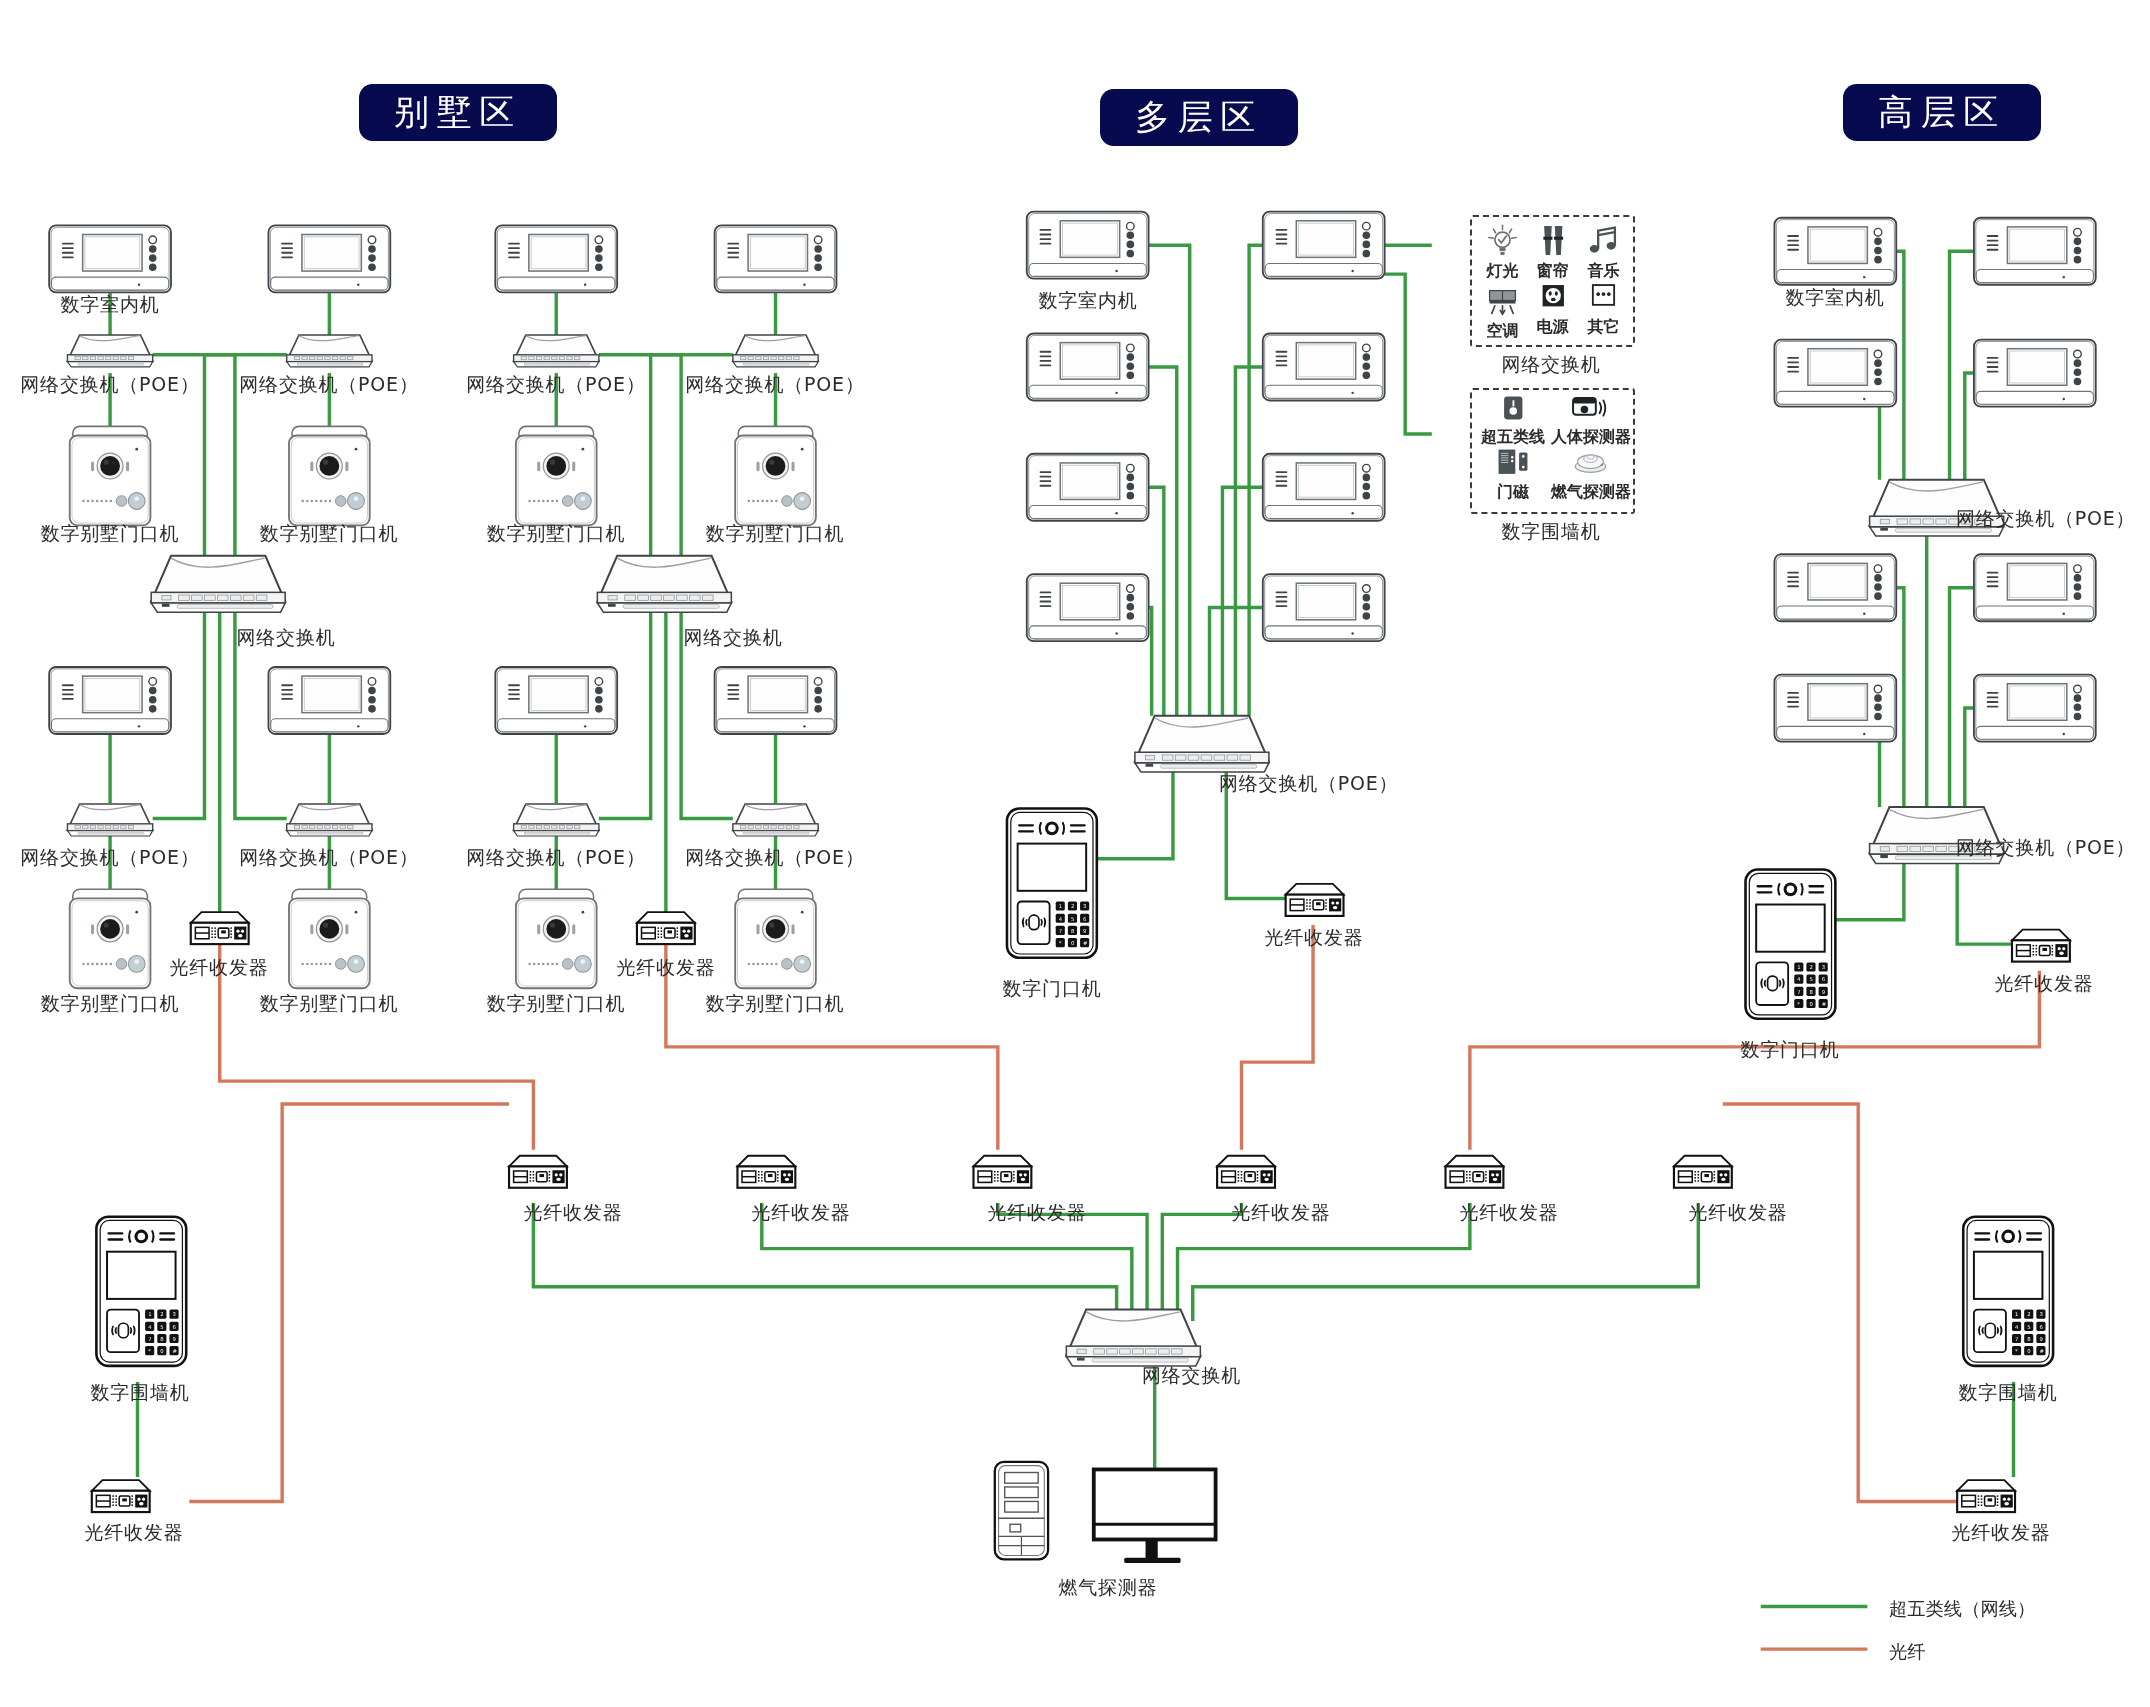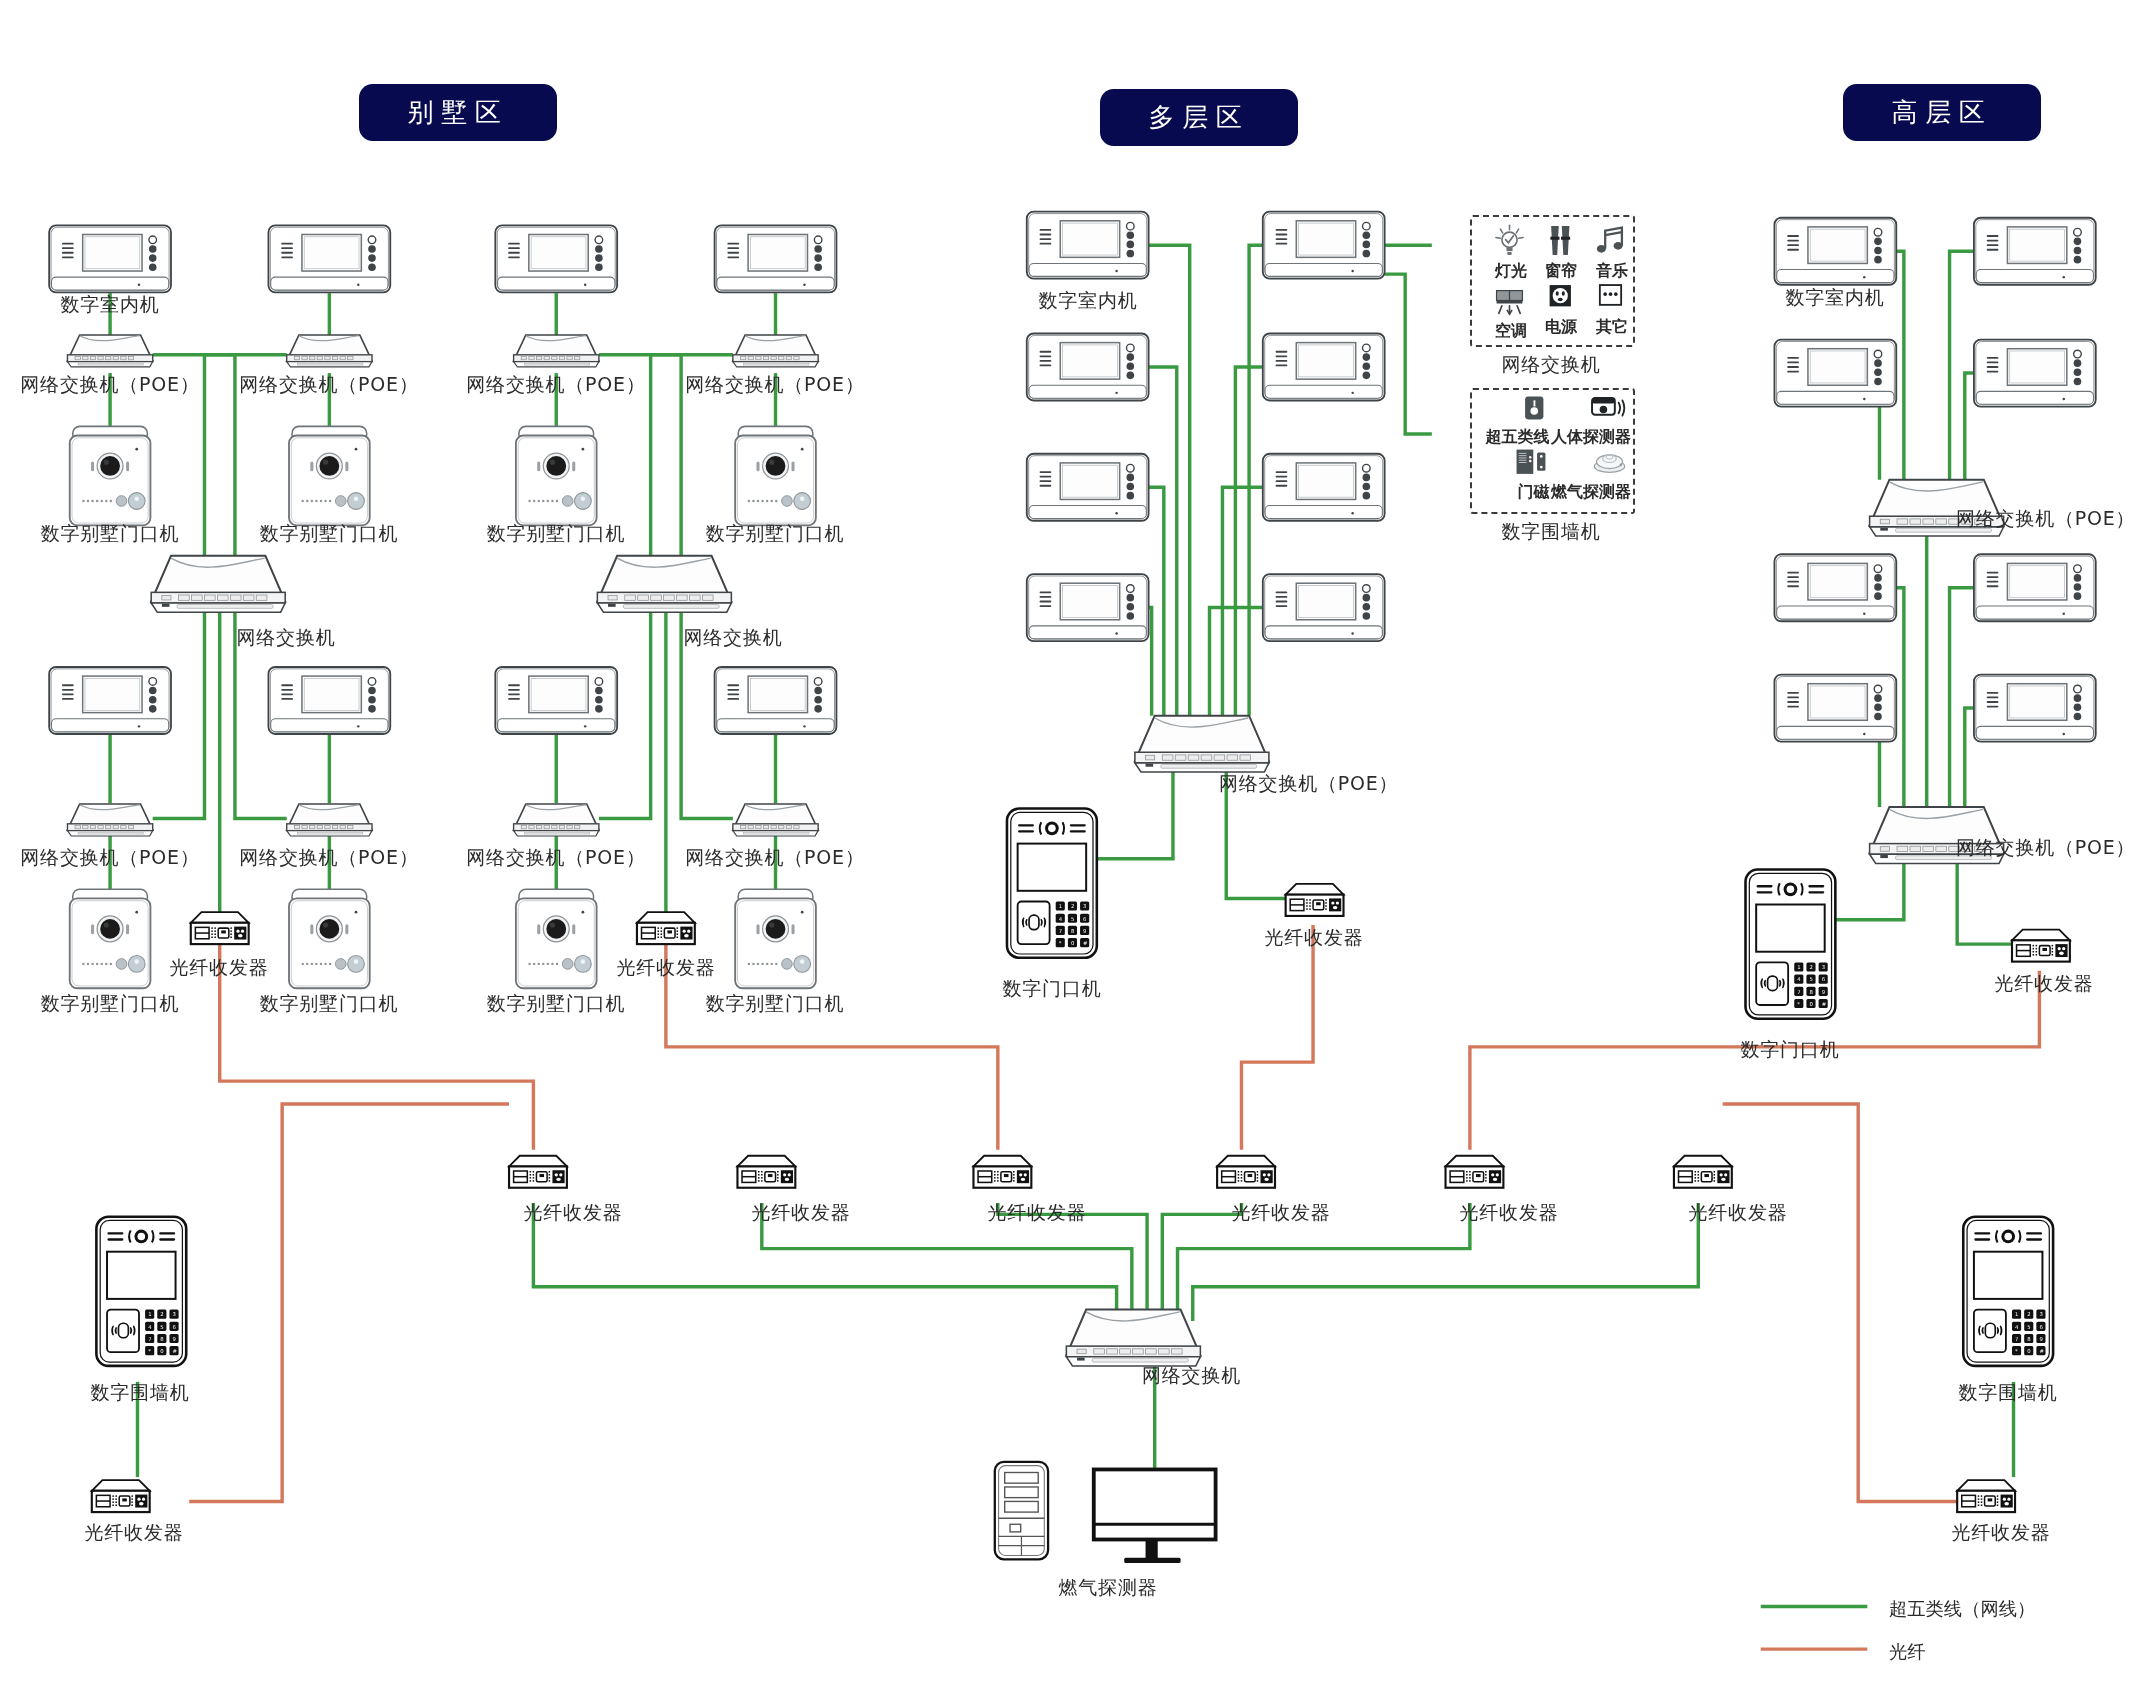--- a/index.html
+++ b/index.html
@@ -1,34 +1,34 @@
 <!DOCTYPE html>
 <html style="font-size:12.2px"><head>
 <meta charset="utf-8">
 <style>
   html,body{margin:0;padding:0;background:#ffffff;}
   body{font-family:"Liberation Sans","DejaVu Sans",sans-serif;}
   #stage{position:relative;width:2151px;height:1707px;background:#fff;overflow:hidden;}
   svg.layer{position:absolute;left:0;top:0;width:2151px;height:1707px;}
   .zone-badge{
     position:absolute;background:#080a4f;color:#fff;border-radius:13.7px;
-    font-size:26px;letter-spacing:7.6px;text-align:center;
+    font-size:35px;letter-spacing:7.6px;text-align:center;
     display:flex;align-items:center;justify-content:center;
     font-family:"DejaVu Sans","Liberation Sans",sans-serif;font-weight:500;
   }
   .lbl{
     position:absolute;font-size:19px;color:#2b2b2b;white-space:nowrap;
     font-family:"DejaVu Sans","Liberation Sans",sans-serif;font-weight:400;
     letter-spacing:0.8px;
   }
   .lbl.ctr{transform:translateX(-50%);}
   .legend-txt{position:absolute;font-size:18.3px;color:#2b2b2b;font-weight:400;
     font-family:"DejaVu Sans","Liberation Sans",sans-serif;white-space:nowrap;}
   .modbox{position:absolute;border:2.3px dashed #3a3a3a;border-radius:3px;background:#fff;}
-  .modcell{position:absolute;text-align:right;}
+  .modcell{position:absolute;text-align:center;}
   .modcell .t{font-size:16px;color:#2b2b2b;font-weight:700;
      font-family:"DejaVu Sans","Liberation Sans",sans-serif;white-space:nowrap;}
 </style>
 </head>
 <body>
 
 <div id="stage">
 
   <div class="zone-badge" style="left:359px;top:84px;width:198px;height:57px;">
     <span>别墅区</span>

